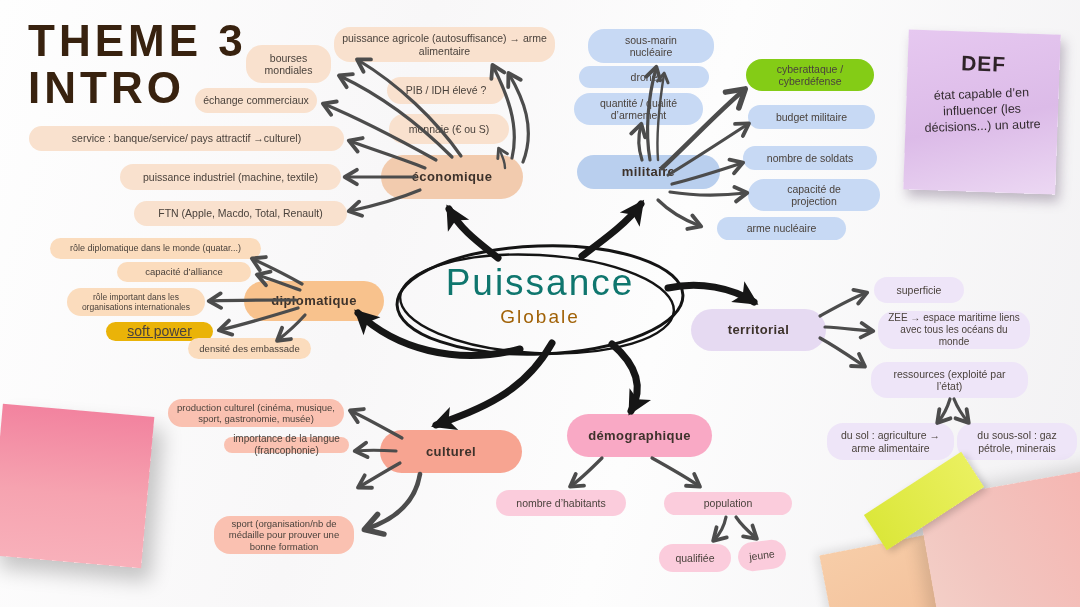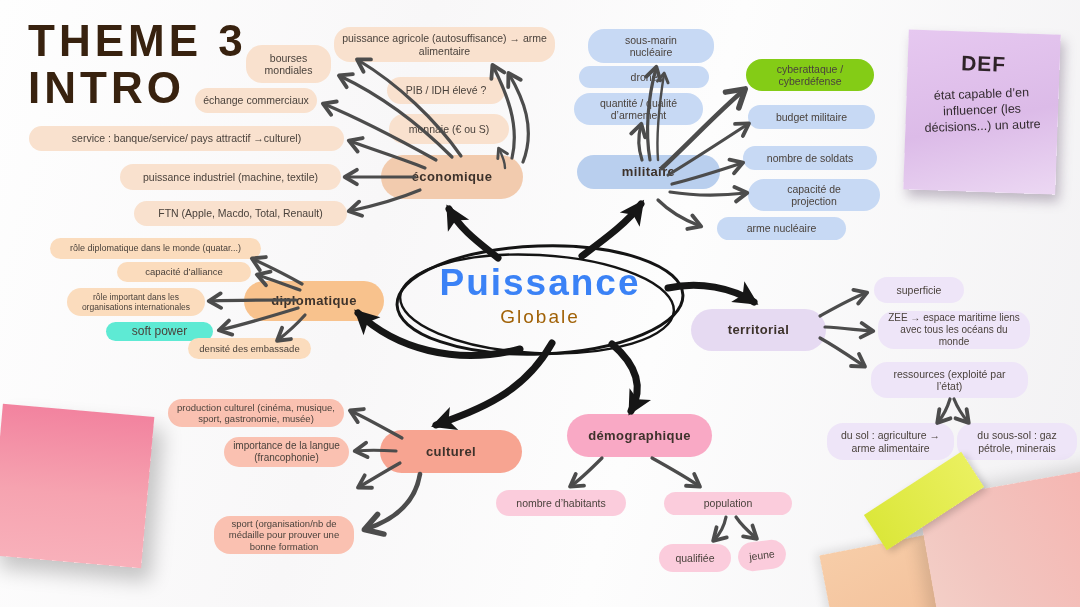--- a/index.html
+++ b/index.html
@@ -27,21 +27,21 @@
   .bubble.main{
     font-weight:bold;font-size:13px;color:#3d322b;border-radius:22px;z-index:2;
     letter-spacing:.4px;
   }
 
   
   .center-label{
     position:absolute;left:400px;top:262px;width:280px;z-index:2;
     text-align:center;pointer-events:none;
   }
-  .center-label .t1{font-size:37px;font-weight:700;letter-spacing:2px;color:#3b82f6;}
+  .center-label .t1{font-size:37px;font-weight:400;letter-spacing:2px;color:#0f766e;}
   .center-label .t2{font-size:19px;letter-spacing:2px;color:#a16207;margin-top:2px;}
 
   
   .sticky{position:absolute;box-sizing:border-box;}
   .def-note{
     left:906px;top:32px;width:152px;height:160px;z-index:2;
     background:linear-gradient(165deg,#e6c8f0 0%,#dcbbe8 55%,#ecd8f3 100%);
     transform:rotate(2deg);
     box-shadow:4px 7px 12px rgba(90,70,100,.35);
     text-align:center;color:#2e2328;
@@ -179,33 +179,33 @@
   <div class="bubble" style="left: 746px; top: 59px; width: 128px; height: 32px; font-size: 10.5px; background: #84cc16;">cyberattaque / cyberdéfense</div>
   <div class="bubble" style="left: 748px; top: 105px; width: 127px; height: 24px; font-size: 10.5px; background: rgb(199, 217, 244);">budget militaire</div>
   <div class="bubble" style="left: 743px; top: 146px; width: 134px; height: 24px; font-size: 10.5px; background: rgb(199, 217, 244);">nombre de soldats</div>
   <div class="bubble" style="left: 748px; top: 179px; width: 132px; height: 32px; font-size: 10.5px; padding: 2px 24px; background: rgb(199, 217, 244);">capacité de projection</div>
   <div class="bubble" style="left: 717px; top: 217px; width: 129px; height: 23px; font-size: 10.5px; background: rgb(199, 217, 244);">arme nucléaire</div>
 
   <div class="bubble main" style="left: 244px; top: 281px; width: 140px; height: 40px; background: rgb(248, 194, 141);">diplomatique</div>
   <div class="bubble" style="left: 50px; top: 238px; width: 211px; height: 21px; font-size: 9px; background: rgb(251, 220, 189);">rôle diplomatique dans le monde (quatar...)</div>
   <div class="bubble" style="left: 117px; top: 262px; width: 134px; height: 20px; font-size: 9.5px; background: rgb(251, 220, 189);">capacité d’alliance</div>
   <div class="bubble" style="left: 67px; top: 288px; width: 138px; height: 28px; font-size: 8.5px; background: rgb(251, 220, 189);">rôle important dans les organisations internationales</div>
-  <div class="bubble" style="left: 106px; top: 322px; width: 107px; height: 19px; font-size: 12px; background: #5eead4;">soft power</div>
+  <div class="bubble" style="left: 106px; top: 322px; width: 107px; height: 19px; font-size: 14px; background: #eab308; text-decoration: underline;">soft power</div>
   <div class="bubble" style="left: 188px; top: 338px; width: 123px; height: 21px; font-size: 9.5px; background: rgb(251, 220, 189);">densité des embassade</div>
 
   <div class="bubble main" style="left: 691px; top: 309px; width: 135px; height: 42px; background: rgb(230, 218, 242);">territorial</div>
   <div class="bubble" style="left: 874px; top: 277px; width: 90px; height: 26px; font-size: 10.5px; background: rgb(238, 229, 248);">superficie</div>
   <div class="bubble" style="left: 878px; top: 311px; width: 152px; height: 38px; font-size: 10px; background: rgb(238, 229, 248);">ZEE → espace maritime liens avec tous les océans du monde</div>
   <div class="bubble" style="left: 871px; top: 362px; width: 157px; height: 36px; font-size: 10.5px; padding: 2px 22px; background: rgb(238, 229, 248);">ressources (exploité par l’état)</div>
   <div class="bubble" style="left: 827px; top: 423px; width: 127px; height: 37px; font-size: 10.5px; background: rgb(238, 229, 248);">du sol : agriculture → arme alimentaire</div>
   <div class="bubble" style="left: 957px; top: 423px; width: 120px; height: 37px; font-size: 10.5px; background: rgb(238, 229, 248);">du sous-sol : gaz pétrole, minerais</div>
 
   <div class="bubble main" style="left: 380px; top: 430px; width: 142px; height: 43px; background: rgb(247, 164, 145);">culturel</div>
   <div class="bubble" style="left: 168px; top: 399px; width: 176px; height: 28px; font-size: 9.5px; background: rgb(250, 193, 177);">production culturel (cinéma, musique, sport, gastronomie, musée)</div>
-  <div class="bubble" style="left: 224px; top: 437px; width: 125px; height: 30px; font-size: 10px; background: rgb(250, 193, 177);">importance de la langue (francophonie)</div>
+  <div class="bubble" style="left: 224px; top: 437px; width: 125px; height: 16px; font-size: 10px; background: rgb(250, 193, 177);">importance de la langue (francophonie)</div>
   <div class="bubble" style="left: 214px; top: 516px; width: 140px; height: 38px; font-size: 9.5px; background: rgb(250, 193, 177);">sport (organisation/nb de médaille pour prouver une bonne formation</div>
 
   <div class="bubble main" style="left: 567px; top: 414px; width: 145px; height: 43px; background: rgb(249, 169, 197);">démographique</div>
   <div class="bubble" style="left: 496px; top: 490px; width: 130px; height: 26px; font-size: 10.5px; background: rgb(251, 204, 220);">nombre d’habitants</div>
   <div class="bubble" style="left: 664px; top: 492px; width: 128px; height: 23px; font-size: 10.5px; background: rgb(251, 204, 220);">population</div>
   <div class="bubble" style="left: 659px; top: 544px; width: 72px; height: 28px; font-size: 10.5px; background: rgb(251, 204, 220);">qualifiée</div>
   <div class="bubble" style="left: 738px; top: 541px; width: 48px; height: 29px; font-size: 10.5px; transform: rotate(-7deg); background: rgb(251, 204, 220);">jeune</div>
 
   <div class="sticky def-note">
     <div class="def-title">DEF</div>

